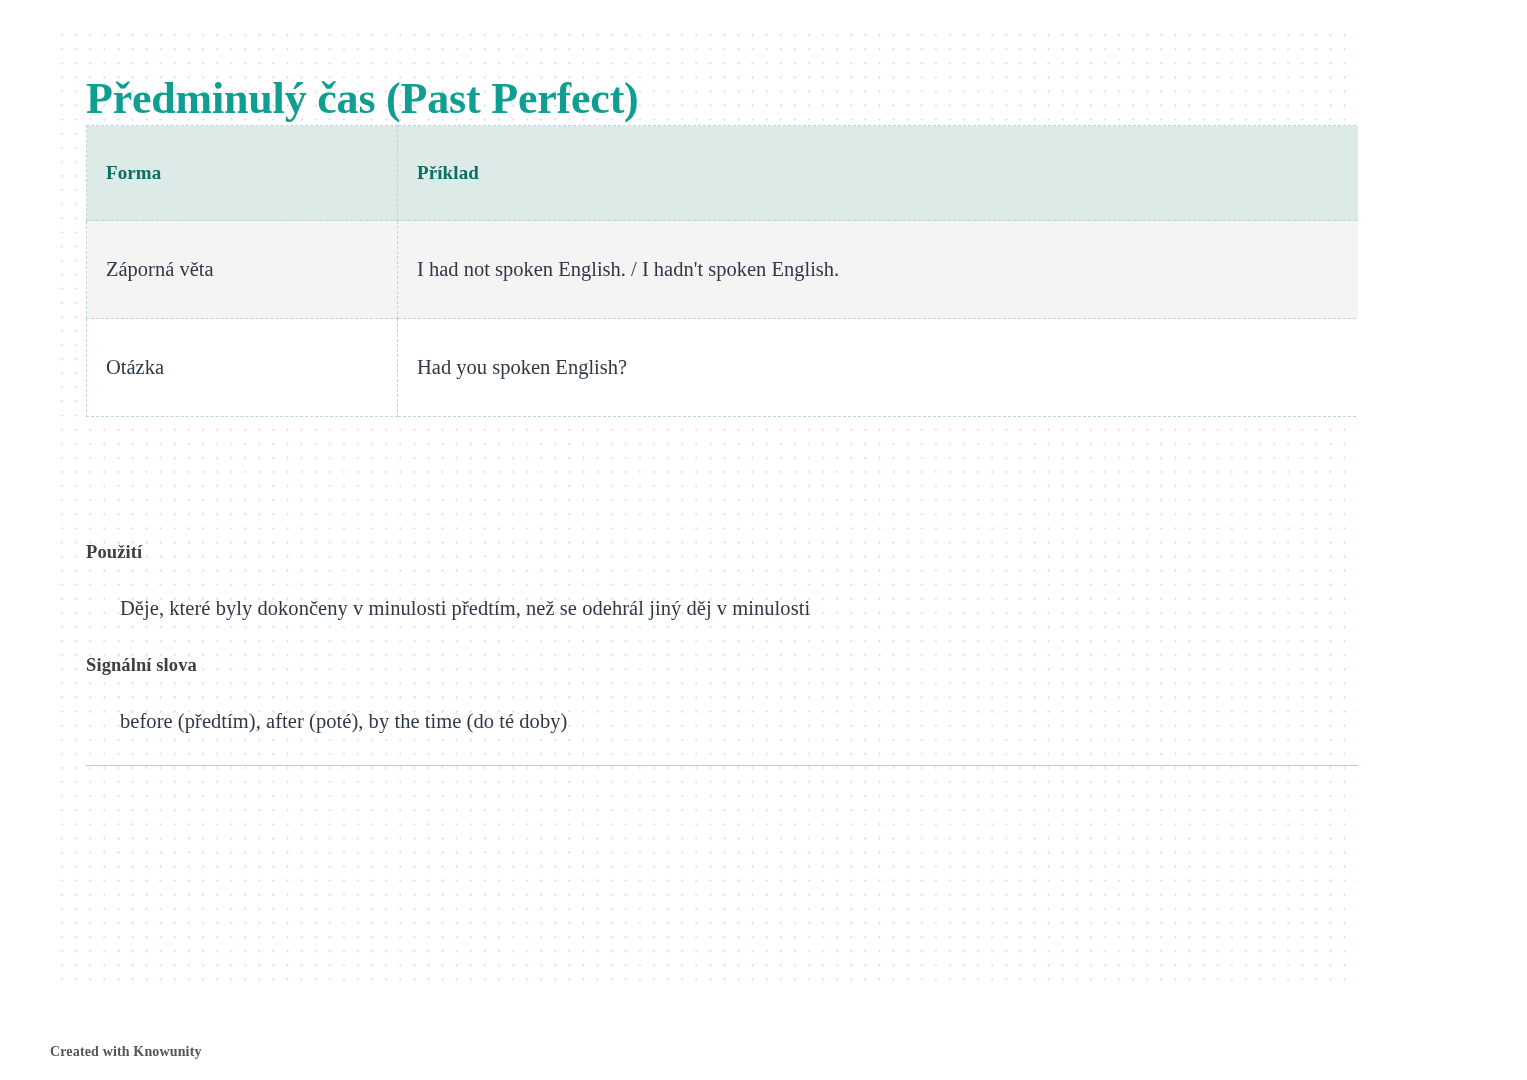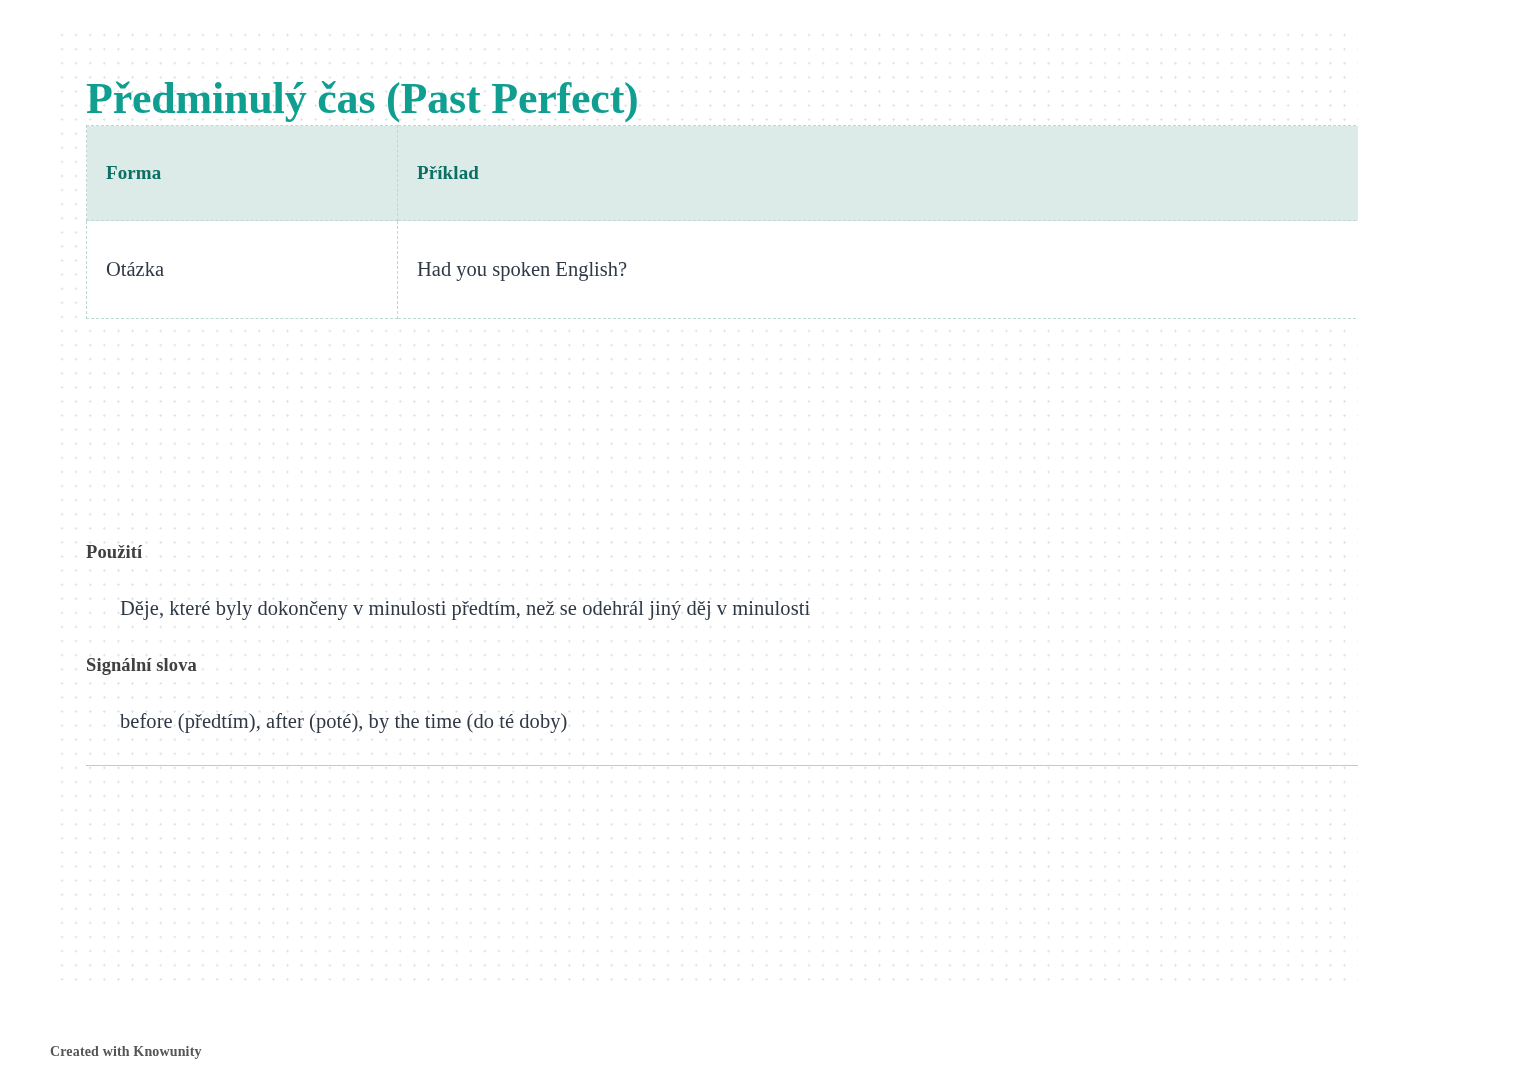--- a/index.html
+++ b/index.html
@@ -164,20 +164,24 @@
         <col class="c-form">
         <col class="c-example">
       </colgroup>
       <thead>
         <tr>
           <th>Forma</th>
           <th>Příklad</th>
         </tr>
       </thead>
       <tbody>
+        <tr class="alt">
+          <td>Záporná věta</td>
+          <td>I had not spoken English. / I hadn't spoken English.</td>
+        </tr>
         <tr>
           <td>Otázka</td>
           <td>Had you spoken English?</td>
         </tr>
       </tbody>
     </table>
 
     <div id="usage-heading" class="section-heading">Použití</div>
     <div id="usage-text" class="section-body">Děje, které byly dokončeny v minulosti předtím, než se odehrál jiný děj v minulosti</div>
 

